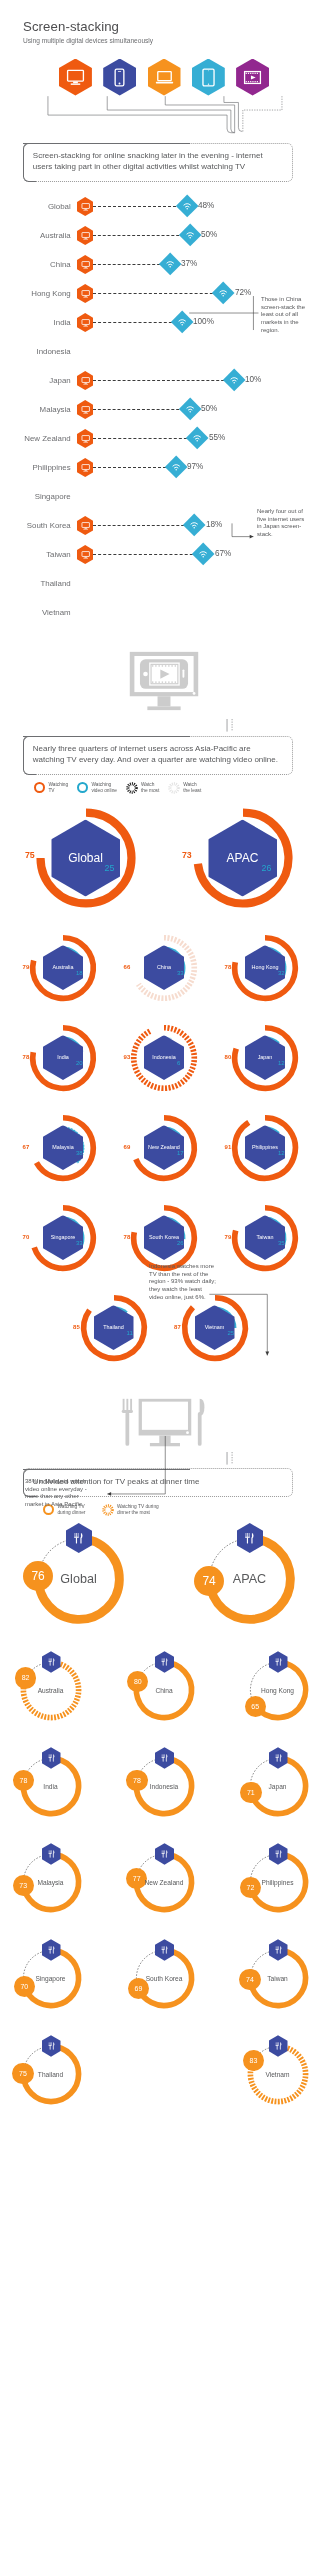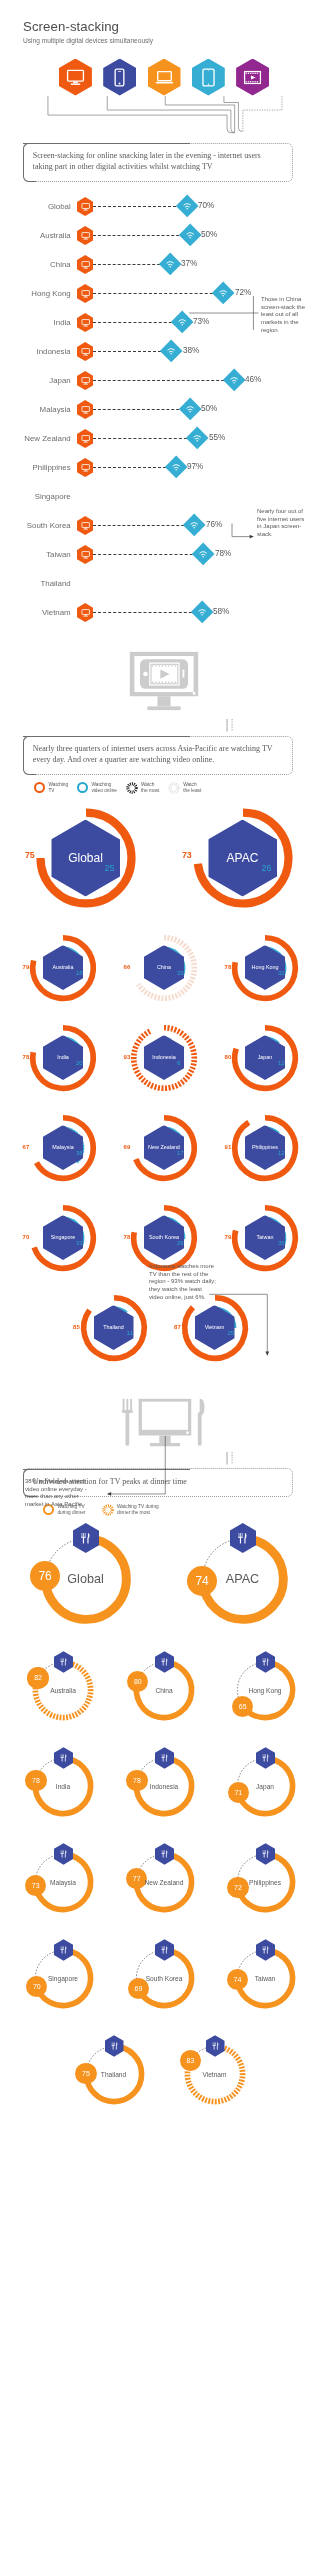--- a/index.html
+++ b/index.html
@@ -31,21 +31,20 @@
   .connector svg { position:absolute; top:0; left:0; }
 
   
   .callout {
     margin: 0 35px 0 23px;
     border: 0.6px dotted #9a9a9a;
     border-radius: 5.7px;
     padding: 7.6px 10px 8.8px 8.8px;
     position: relative;
     background:#fff;
-    font-family:Liberation Serif, serif;
   }
   .callout::before {
     content:""; position:absolute; left:-0.6px; top:-0.6px; bottom:-0.6px; width:11.3px;
     border:0.6px solid #6d6e71; border-right:none;
     border-radius:5.7px 0 0 5.7px;
   }
   .callout::after {
     content:""; position:absolute; left:-0.6px; top:-0.6px; right:38%; height:0.6px;
     background:#6d6e71;
   }
@@ -111,21 +110,21 @@
   }
   .dname { font-size:5.4px; color:#fff; padding:0 1.3px; line-height:1.05; }
   .cell.big .dname { font-size:12px; }
 
   .tvnum { position:absolute; font-size:6px; font-weight:bold; color:#ef5a10; }
   .vonum { position:absolute; font-size:6px; font-weight:normal; color:#23a7cc; }
   .cell.big .tvnum { font-size:8.8px; }
   .cell.big .vonum { font-size:8.8px; }
 
   
-  .dgrid { display:flex; flex-wrap:wrap; justify-content:center; }
+  .dgrid { display:flex; flex-wrap:wrap; justify-content:space-between; }
   .dcell { width: 101px; height: 96px; position:relative; display:flex; align-items:center; justify-content:center; }
   .dcell.big { width:157px; height:126px; }
   .dinner { position:relative; }
   .dinner svg { display:block; overflow:visible; }
   .forkhex {
     position:absolute; background:#3c4ba0;
     clip-path: polygon(50% 0%, 100% 26%, 100% 74%, 50% 100%, 0% 74%, 0% 26%);
     display:flex; align-items:center; justify-content:center;
   }
   .forkhex svg { width:8.8px; height:10px; }
@@ -232,21 +231,21 @@
             </svg>
           </div>
           <div class="dash" style="width:93px"></div>
           <div class="dia" style="left:102px">
             <svg viewBox="0 0 24 24">
               <path d="M3 8 Q12 0 21 8" fill="none" stroke="#fff" stroke-width="2.6" stroke-linecap="round"></path>
               <path d="M7 13 Q12 8.5 17 13" fill="none" stroke="#fff" stroke-width="2.6" stroke-linecap="round"></path>
               <circle cx="12" cy="18" r="2" fill="#fff"></circle>
             </svg>
           </div>
-          <div class="s1val" style="left:121px">70%</div>
+          <div class="s1val" style="left:121px">48%</div>
         </div>
       </div>
       <div class="s1row">
         <div class="s1lab">Australia</div>
         <div class="s1track">
           <div class="mini-hex">
             <svg viewBox="0 0 24 24">
               <rect x="2.5" y="4" width="19" height="12.5" rx="1" fill="none" stroke="#fff" stroke-width="2"></rect>
               <rect x="9" y="17.5" width="6" height="2" fill="#fff"></rect>
               <rect x="6" y="20" width="12" height="1.6" fill="#fff"></rect>
@@ -316,196 +315,160 @@
             </svg>
           </div>
           <div class="dash" style="width:89px"></div>
           <div class="dia" style="left:97px">
             <svg viewBox="0 0 24 24">
               <path d="M3 8 Q12 0 21 8" fill="none" stroke="#fff" stroke-width="2.6" stroke-linecap="round"></path>
               <path d="M7 13 Q12 8.5 17 13" fill="none" stroke="#fff" stroke-width="2.6" stroke-linecap="round"></path>
               <circle cx="12" cy="18" r="2" fill="#fff"></circle>
             </svg>
           </div>
-          <div class="s1val" style="left:116px">73%</div>
+          <div class="s1val" style="left:116px">100%</div>
         </div>
       </div>
       <div class="s1row">
         <div class="s1lab">Indonesia</div>
+      </div>
+      <div class="s1row">
+        <div class="s1lab">Japan</div>
         <div class="s1track">
           <div class="mini-hex">
             <svg viewBox="0 0 24 24">
               <rect x="2.5" y="4" width="19" height="12.5" rx="1" fill="none" stroke="#fff" stroke-width="2"></rect>
               <rect x="9" y="17.5" width="6" height="2" fill="#fff"></rect>
               <rect x="6" y="20" width="12" height="1.6" fill="#fff"></rect>
             </svg>
           </div>
-          <div class="dash" style="width:78px"></div>
-          <div class="dia" style="left:86px">
+          <div class="dash" style="width:141px"></div>
+          <div class="dia" style="left:149px">
             <svg viewBox="0 0 24 24">
               <path d="M3 8 Q12 0 21 8" fill="none" stroke="#fff" stroke-width="2.6" stroke-linecap="round"></path>
               <path d="M7 13 Q12 8.5 17 13" fill="none" stroke="#fff" stroke-width="2.6" stroke-linecap="round"></path>
               <circle cx="12" cy="18" r="2" fill="#fff"></circle>
             </svg>
           </div>
-          <div class="s1val" style="left:106px">38%</div>
-        </div>
-      </div>
-      <div class="s1row">
-        <div class="s1lab">Japan</div>
+          <div class="s1val" style="left:168px">10%</div>
+        </div>
+      </div>
+      <div class="s1row">
+        <div class="s1lab">Malaysia</div>
         <div class="s1track">
           <div class="mini-hex">
             <svg viewBox="0 0 24 24">
               <rect x="2.5" y="4" width="19" height="12.5" rx="1" fill="none" stroke="#fff" stroke-width="2"></rect>
               <rect x="9" y="17.5" width="6" height="2" fill="#fff"></rect>
               <rect x="6" y="20" width="12" height="1.6" fill="#fff"></rect>
             </svg>
           </div>
-          <div class="dash" style="width:141px"></div>
-          <div class="dia" style="left:149px">
+          <div class="dash" style="width:96px"></div>
+          <div class="dia" style="left:105px">
             <svg viewBox="0 0 24 24">
               <path d="M3 8 Q12 0 21 8" fill="none" stroke="#fff" stroke-width="2.6" stroke-linecap="round"></path>
               <path d="M7 13 Q12 8.5 17 13" fill="none" stroke="#fff" stroke-width="2.6" stroke-linecap="round"></path>
               <circle cx="12" cy="18" r="2" fill="#fff"></circle>
             </svg>
           </div>
-          <div class="s1val" style="left:168px">46%</div>
-        </div>
-      </div>
-      <div class="s1row">
-        <div class="s1lab">Malaysia</div>
+          <div class="s1val" style="left:124px">50%</div>
+        </div>
+      </div>
+      <div class="s1row">
+        <div class="s1lab">New Zealand</div>
         <div class="s1track">
           <div class="mini-hex">
             <svg viewBox="0 0 24 24">
               <rect x="2.5" y="4" width="19" height="12.5" rx="1" fill="none" stroke="#fff" stroke-width="2"></rect>
               <rect x="9" y="17.5" width="6" height="2" fill="#fff"></rect>
               <rect x="6" y="20" width="12" height="1.6" fill="#fff"></rect>
             </svg>
           </div>
-          <div class="dash" style="width:96px"></div>
-          <div class="dia" style="left:105px">
+          <div class="dash" style="width:104px"></div>
+          <div class="dia" style="left:112px">
             <svg viewBox="0 0 24 24">
               <path d="M3 8 Q12 0 21 8" fill="none" stroke="#fff" stroke-width="2.6" stroke-linecap="round"></path>
               <path d="M7 13 Q12 8.5 17 13" fill="none" stroke="#fff" stroke-width="2.6" stroke-linecap="round"></path>
               <circle cx="12" cy="18" r="2" fill="#fff"></circle>
             </svg>
           </div>
-          <div class="s1val" style="left:124px">50%</div>
-        </div>
-      </div>
-      <div class="s1row">
-        <div class="s1lab">New Zealand</div>
+          <div class="s1val" style="left:132px">55%</div>
+        </div>
+      </div>
+      <div class="s1row">
+        <div class="s1lab">Philippines</div>
         <div class="s1track">
           <div class="mini-hex">
             <svg viewBox="0 0 24 24">
               <rect x="2.5" y="4" width="19" height="12.5" rx="1" fill="none" stroke="#fff" stroke-width="2"></rect>
               <rect x="9" y="17.5" width="6" height="2" fill="#fff"></rect>
               <rect x="6" y="20" width="12" height="1.6" fill="#fff"></rect>
             </svg>
           </div>
-          <div class="dash" style="width:104px"></div>
-          <div class="dia" style="left:112px">
+          <div class="dash" style="width:83px"></div>
+          <div class="dia" style="left:91px">
             <svg viewBox="0 0 24 24">
               <path d="M3 8 Q12 0 21 8" fill="none" stroke="#fff" stroke-width="2.6" stroke-linecap="round"></path>
               <path d="M7 13 Q12 8.5 17 13" fill="none" stroke="#fff" stroke-width="2.6" stroke-linecap="round"></path>
               <circle cx="12" cy="18" r="2" fill="#fff"></circle>
             </svg>
           </div>
-          <div class="s1val" style="left:132px">55%</div>
-        </div>
-      </div>
-      <div class="s1row">
-        <div class="s1lab">Philippines</div>
+          <div class="s1val" style="left:110px">97%</div>
+        </div>
+      </div>
+      <div class="s1row">
+        <div class="s1lab">Singapore</div>
+      </div>
+      <div class="s1row">
+        <div class="s1lab">South Korea</div>
         <div class="s1track">
           <div class="mini-hex">
             <svg viewBox="0 0 24 24">
               <rect x="2.5" y="4" width="19" height="12.5" rx="1" fill="none" stroke="#fff" stroke-width="2"></rect>
               <rect x="9" y="17.5" width="6" height="2" fill="#fff"></rect>
               <rect x="6" y="20" width="12" height="1.6" fill="#fff"></rect>
             </svg>
           </div>
-          <div class="dash" style="width:83px"></div>
-          <div class="dia" style="left:91px">
+          <div class="dash" style="width:101px"></div>
+          <div class="dia" style="left:109px">
             <svg viewBox="0 0 24 24">
               <path d="M3 8 Q12 0 21 8" fill="none" stroke="#fff" stroke-width="2.6" stroke-linecap="round"></path>
               <path d="M7 13 Q12 8.5 17 13" fill="none" stroke="#fff" stroke-width="2.6" stroke-linecap="round"></path>
               <circle cx="12" cy="18" r="2" fill="#fff"></circle>
             </svg>
           </div>
-          <div class="s1val" style="left:110px">97%</div>
-        </div>
-      </div>
-      <div class="s1row">
-        <div class="s1lab">Singapore</div>
-      </div>
-      <div class="s1row">
-        <div class="s1lab">South Korea</div>
+          <div class="s1val" style="left:129px">18%</div>
+        </div>
+      </div>
+      <div class="s1row">
+        <div class="s1lab">Taiwan</div>
         <div class="s1track">
           <div class="mini-hex">
             <svg viewBox="0 0 24 24">
               <rect x="2.5" y="4" width="19" height="12.5" rx="1" fill="none" stroke="#fff" stroke-width="2"></rect>
               <rect x="9" y="17.5" width="6" height="2" fill="#fff"></rect>
               <rect x="6" y="20" width="12" height="1.6" fill="#fff"></rect>
             </svg>
           </div>
-          <div class="dash" style="width:101px"></div>
-          <div class="dia" style="left:109px">
+          <div class="dash" style="width:110px"></div>
+          <div class="dia" style="left:118px">
             <svg viewBox="0 0 24 24">
               <path d="M3 8 Q12 0 21 8" fill="none" stroke="#fff" stroke-width="2.6" stroke-linecap="round"></path>
               <path d="M7 13 Q12 8.5 17 13" fill="none" stroke="#fff" stroke-width="2.6" stroke-linecap="round"></path>
               <circle cx="12" cy="18" r="2" fill="#fff"></circle>
             </svg>
           </div>
-          <div class="s1val" style="left:129px">76%</div>
-        </div>
-      </div>
-      <div class="s1row">
-        <div class="s1lab">Taiwan</div>
-        <div class="s1track">
-          <div class="mini-hex">
-            <svg viewBox="0 0 24 24">
-              <rect x="2.5" y="4" width="19" height="12.5" rx="1" fill="none" stroke="#fff" stroke-width="2"></rect>
-              <rect x="9" y="17.5" width="6" height="2" fill="#fff"></rect>
-              <rect x="6" y="20" width="12" height="1.6" fill="#fff"></rect>
-            </svg>
-          </div>
-          <div class="dash" style="width:110px"></div>
-          <div class="dia" style="left:118px">
-            <svg viewBox="0 0 24 24">
-              <path d="M3 8 Q12 0 21 8" fill="none" stroke="#fff" stroke-width="2.6" stroke-linecap="round"></path>
-              <path d="M7 13 Q12 8.5 17 13" fill="none" stroke="#fff" stroke-width="2.6" stroke-linecap="round"></path>
-              <circle cx="12" cy="18" r="2" fill="#fff"></circle>
-            </svg>
-          </div>
-          <div class="s1val" style="left:138px">78%</div>
+          <div class="s1val" style="left:138px">67%</div>
         </div>
       </div>
       <div class="s1row">
         <div class="s1lab">Thailand</div>
       </div>
       <div class="s1row">
         <div class="s1lab">Vietnam</div>
-        <div class="s1track">
-          <div class="mini-hex">
-            <svg viewBox="0 0 24 24">
-              <rect x="2.5" y="4" width="19" height="12.5" rx="1" fill="none" stroke="#fff" stroke-width="2"></rect>
-              <rect x="9" y="17.5" width="6" height="2" fill="#fff"></rect>
-              <rect x="6" y="20" width="12" height="1.6" fill="#fff"></rect>
-            </svg>
-          </div>
-          <div class="dash" style="width:109px"></div>
-          <div class="dia" style="left:117px">
-            <svg viewBox="0 0 24 24">
-              <path d="M3 8 Q12 0 21 8" fill="none" stroke="#fff" stroke-width="2.6" stroke-linecap="round"></path>
-              <path d="M7 13 Q12 8.5 17 13" fill="none" stroke="#fff" stroke-width="2.6" stroke-linecap="round"></path>
-              <circle cx="12" cy="18" r="2" fill="#fff"></circle>
-            </svg>
-          </div>
-          <div class="s1val" style="left:136px">58%</div>
-        </div>
       </div>
     </div>
 
   <div class="bigicon">
     <svg viewBox="0 0 160 150">
       <rect x="6" y="4" width="148" height="96" fill="#ccc"></rect>
       <rect x="16" y="13" width="128" height="78" fill="#fff"></rect>
       <rect x="28" y="20" width="104" height="64" rx="12" fill="#ccc"></rect>
       <circle cx="40" cy="52" r="5" fill="#fff"></circle>
       <rect x="120" y="42" width="4" height="18" rx="2" fill="#fff"></rect>

